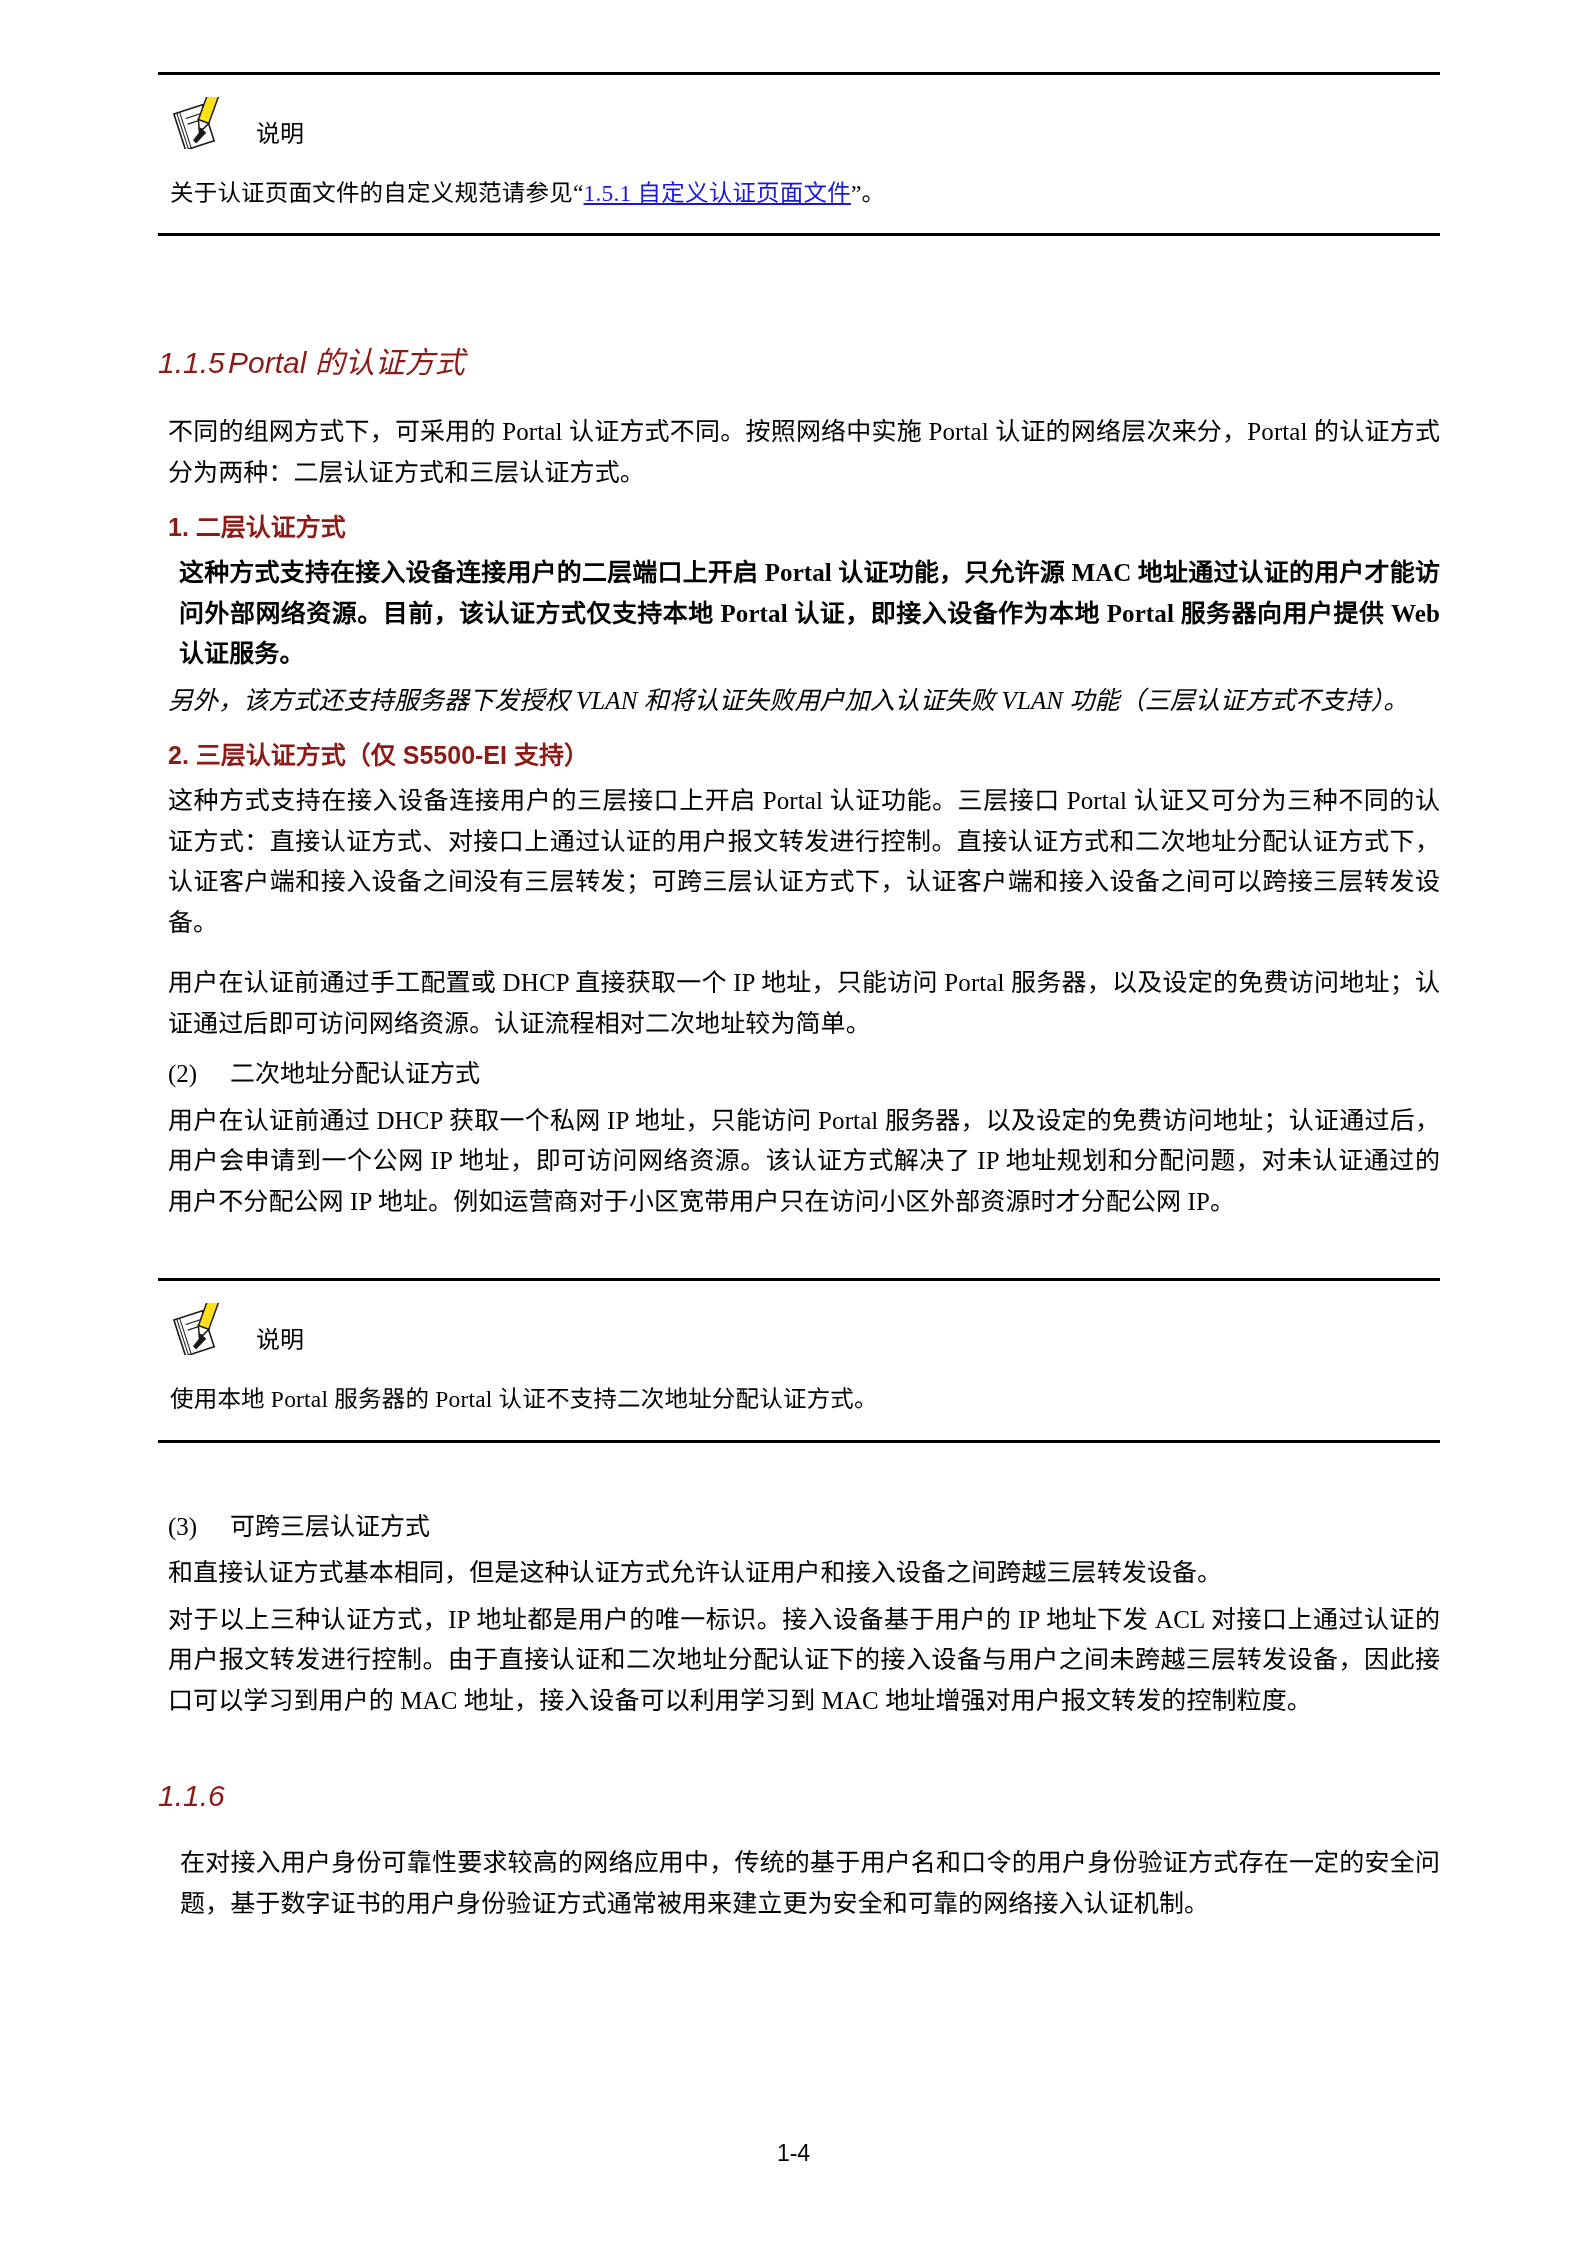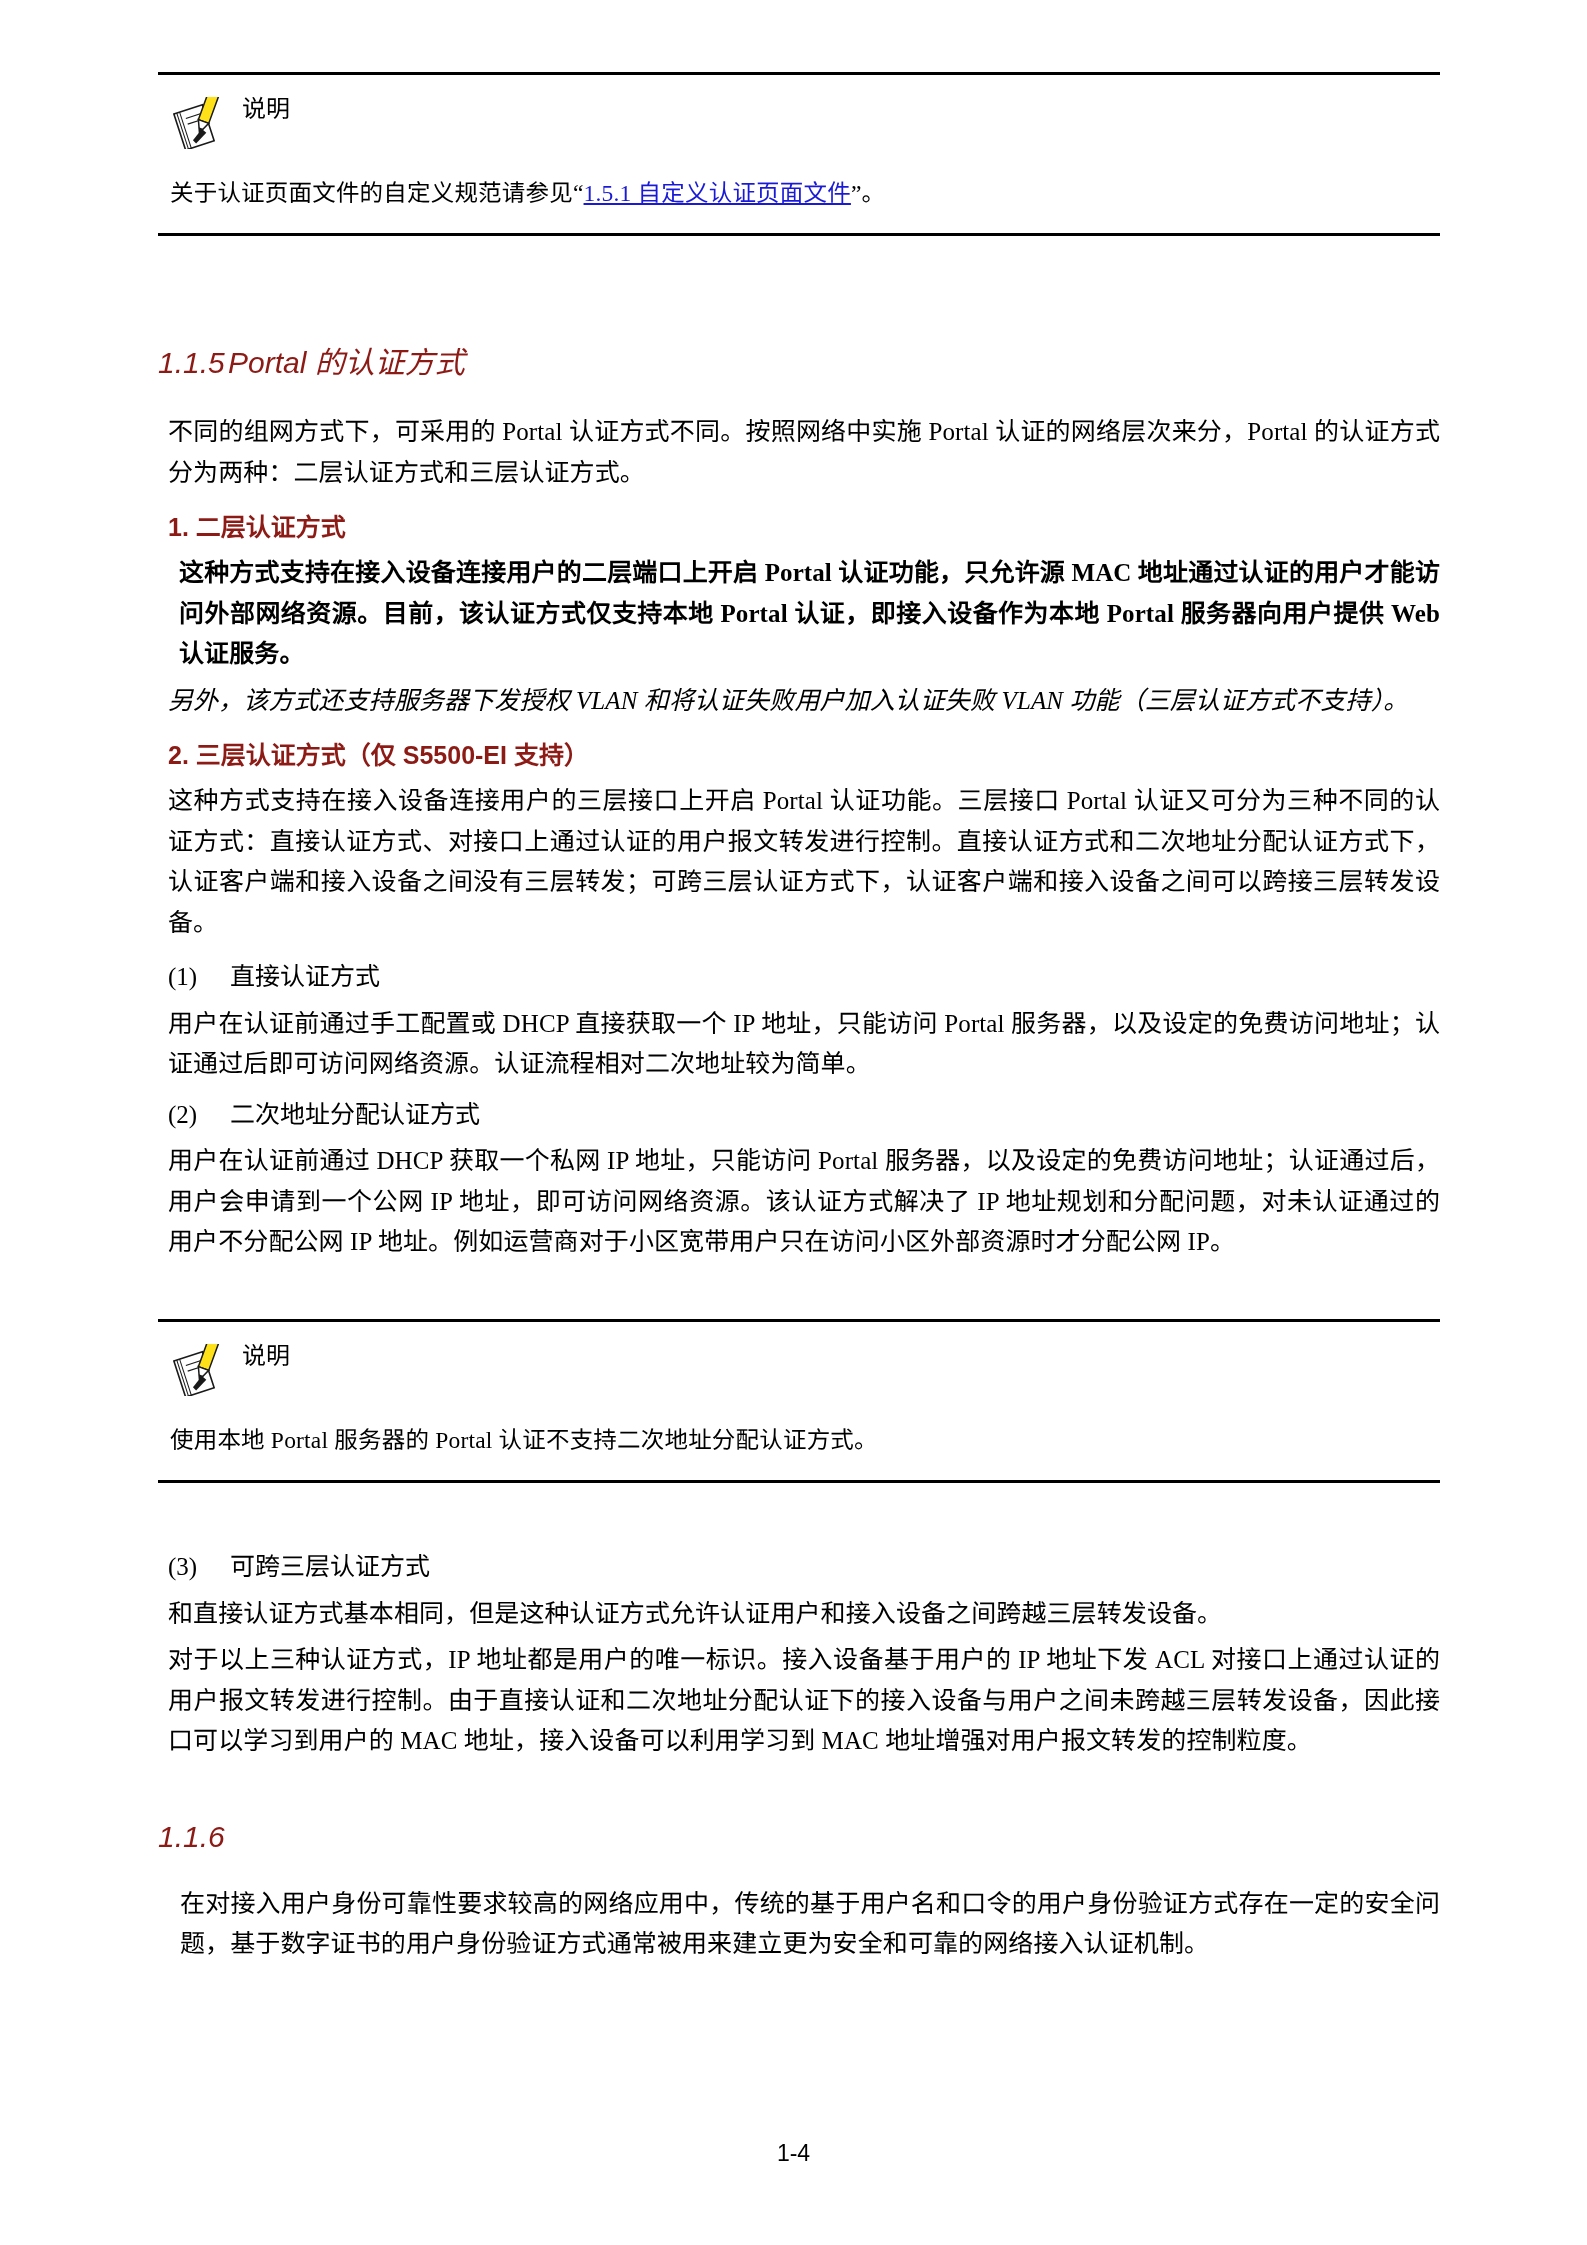--- a/index.html
+++ b/index.html
@@ -34,23 +34,23 @@
     margin: 0;
     padding: 0;
   }
   .note-rule {
     height: 0;
     border-top: 3px solid #000000;
     width: 100%;
   }
   .note-head {
     display: flex;
-    align-items: flex-start;
+    align-items: flex-end;
     padding: 22px 0 0 12px;
-    gap: 10px;
+    gap: 24px;
   }
   .note-icon {
     width: 62px;
     height: 52px;
     flex: 0 0 auto;
     display: block;
   }
   .note-title {
     font-family: "Liberation Sans", "DejaVu Sans", sans-serif;
     font-size: 24px;
@@ -199,23 +199,20 @@
     <div class="sp-14"></div>
 
     <h3 class="h3" style="margin-left:10px;">2. 三层认证方式（仅 S5500-EI 支持）</h3>
 
     <div class="sp-10"></div>
 
     <p class="body" style="margin-left:10px;">这种方式支持在接入设备连接用户的三层接口上开启 Portal 认证功能。三层接口 Portal 认证又可分为三种不同的认证方式：直接认证方式、对接口上通过认证的用户报文转发进行控制。直接认证方式和二次地址分配认证方式下，认证客户端和接入设备之间没有三层转发；可跨三层认证方式下，认证客户端和接入设备之间可以跨接三层转发设备。</p>
 
     <div class="sp-14"></div>
 
-    <p class="listitem" style="margin-left:10px;">
-      <span class="marker">(1)</span><span>直接认证方式</span>
-    </p>
 
     <div class="sp-6"></div>
 
     <p class="body" style="margin-left:10px;">用户在认证前通过手工配置或 DHCP 直接获取一个 IP 地址，只能访问 Portal 服务器，以及设定的免费访问地址；认证通过后即可访问网络资源。认证流程相对二次地址较为简单。</p>
 
     <div class="sp-10"></div>
 
     <p class="listitem" style="margin-left:10px;">
       <span class="marker">(2)</span><span>二次地址分配认证方式</span>
     </p>

